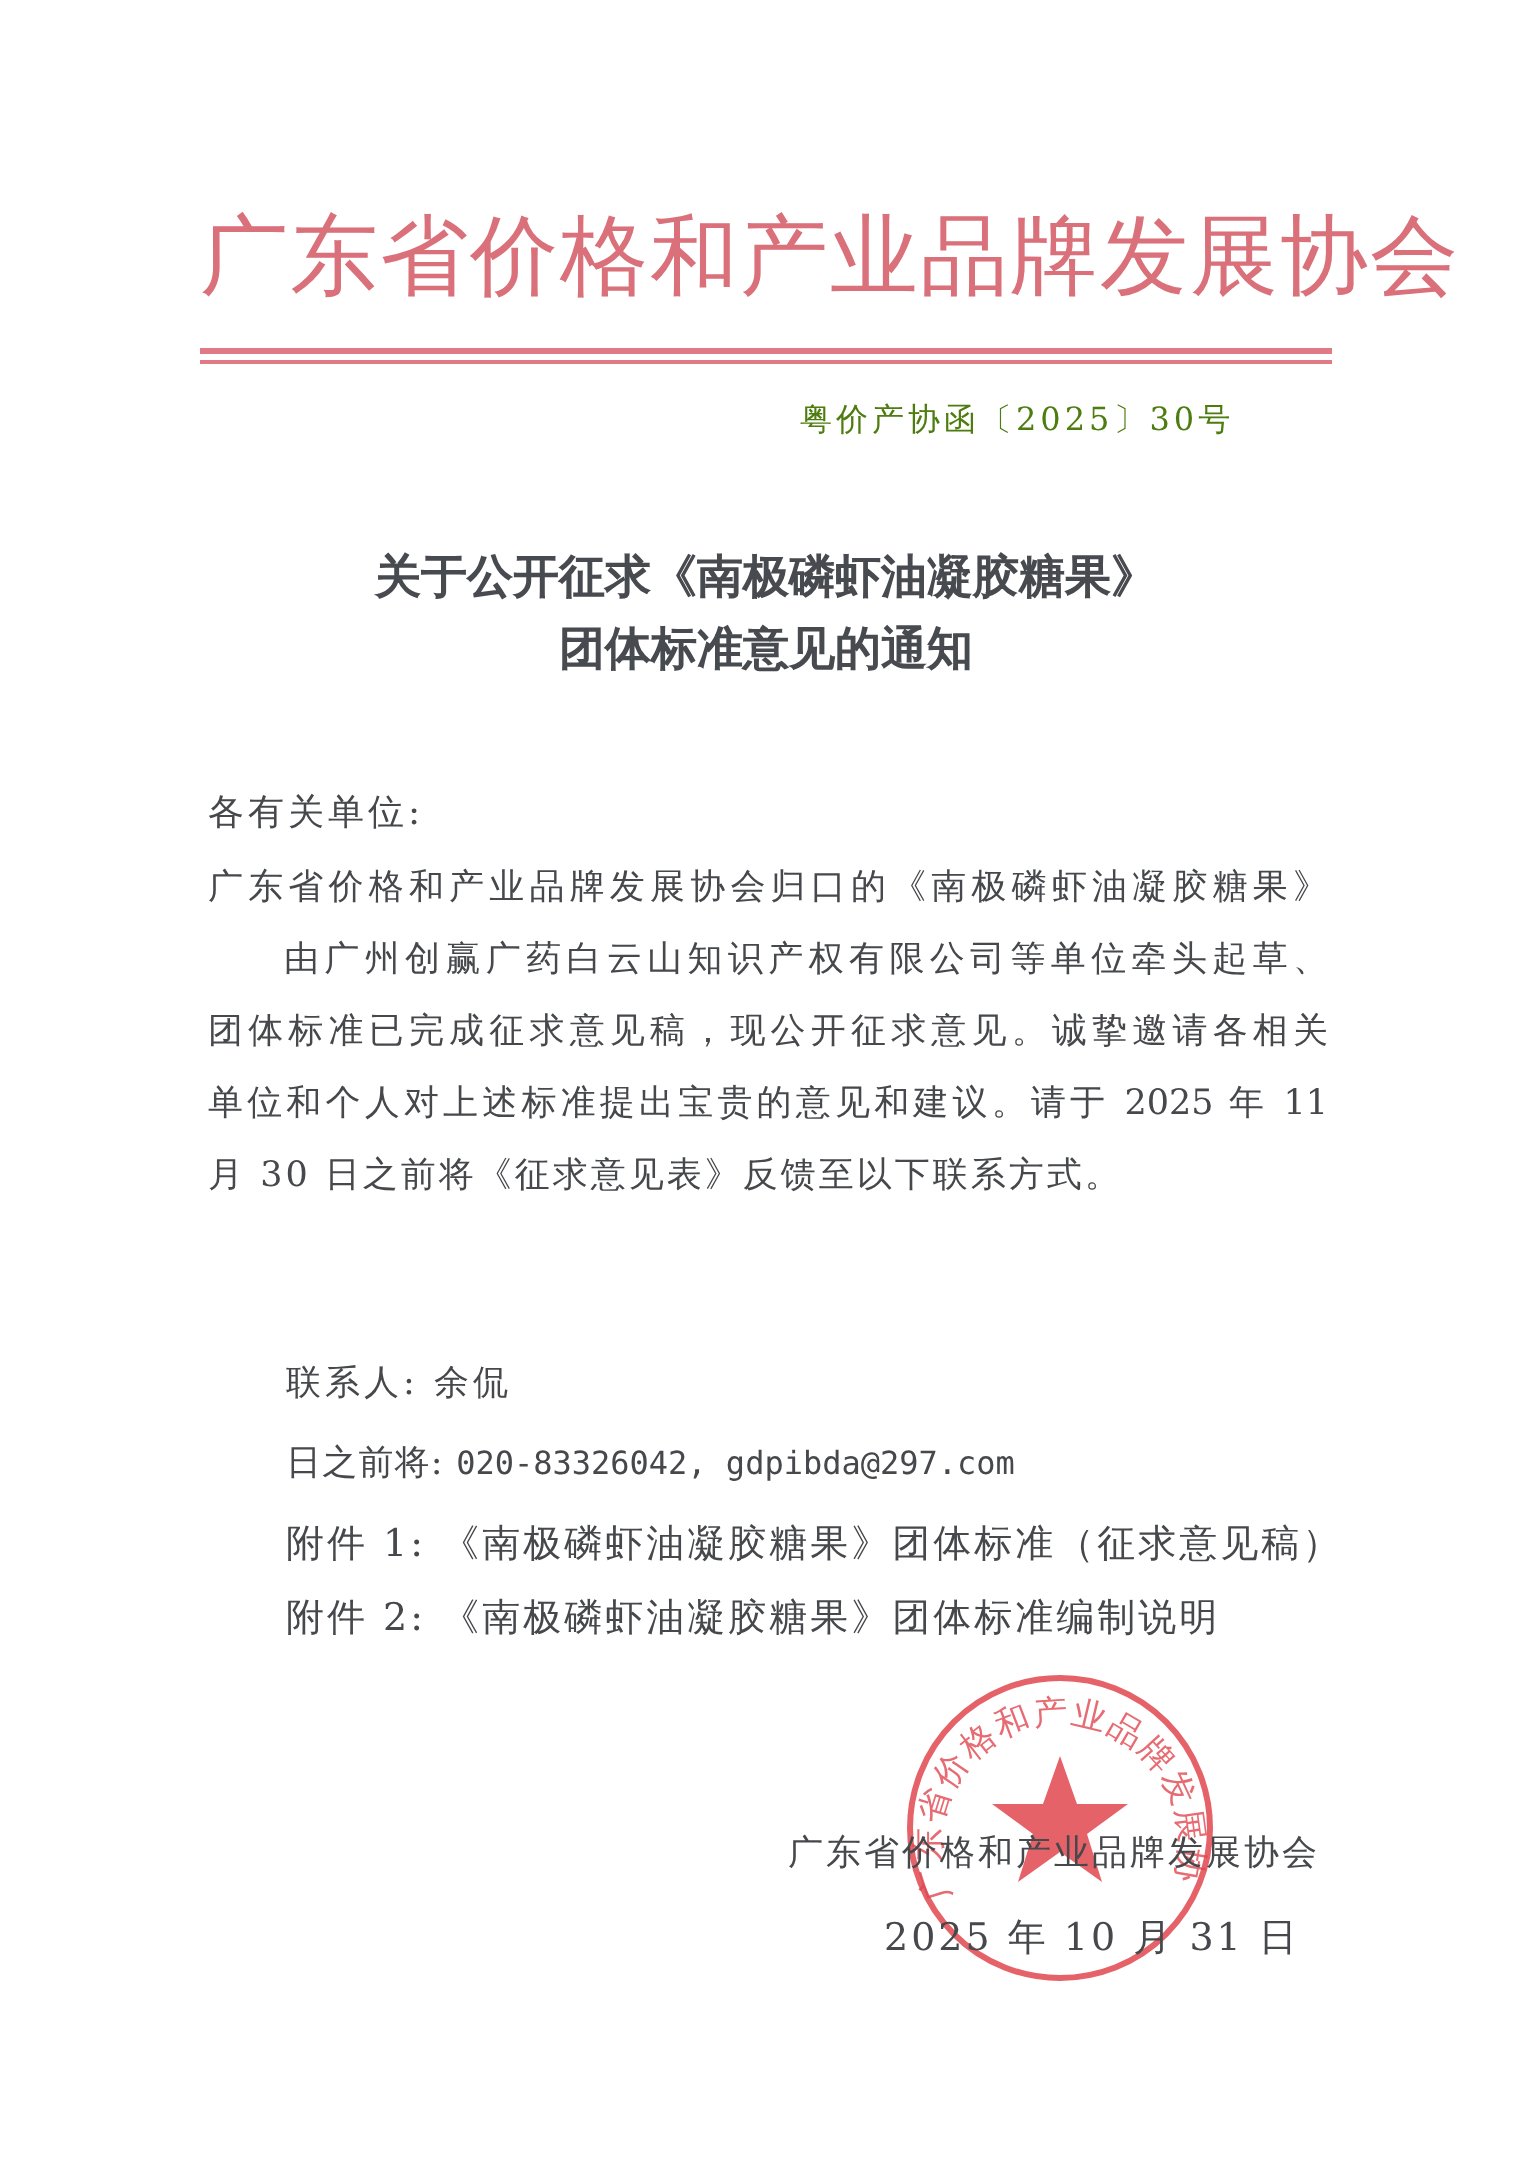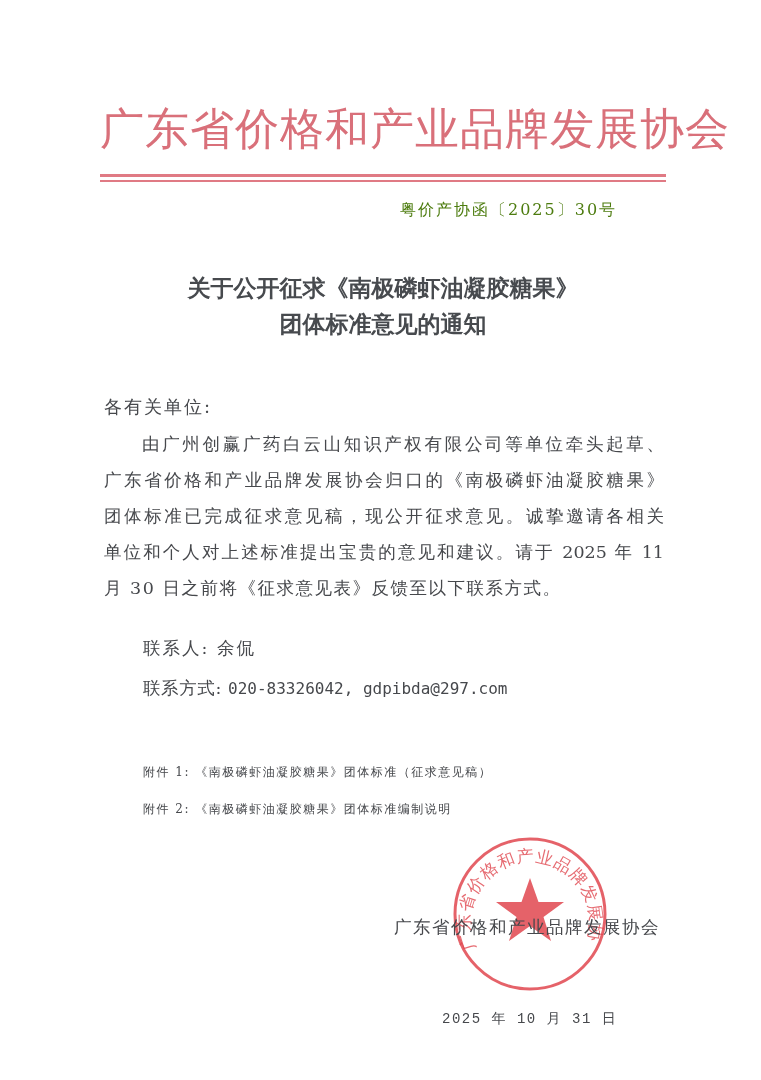--- a/index.html
+++ b/index.html
@@ -103,29 +103,30 @@
     }
     .para .line.first { padding-left: 38px; }
     .para .line.last { text-align-last: left; letter-spacing: 1.5px; }
     .contact {
       position: absolute;
       left: 143px;
       font-size: 17.5px;
       line-height: 30px;
       color: #46484c;
       white-space: nowrap;
+      margin-top: 44px;
     }
     .contact.person { top: 633px; letter-spacing: 2px; }
     .contact.method { top: 673px; letter-spacing: 0.6px; }
     .contact .mono { font-family: "DejaVu Sans Mono", "Liberation Mono", monospace; font-size: 16px; letter-spacing: 0; }
     .attachments {
       position: absolute;
       left: 143px;
       top: 757px;
-      font-size: 12px;
+      font-size: 19px;
       color: #46484c;
     }
     .attachments .att {
       height: 37px;
       line-height: 30px;
       white-space: nowrap;
       letter-spacing: 1.5px;
     }
     .stamp {
       position: absolute;
@@ -140,27 +141,26 @@
       top: 912px;
       font-size: 17.5px;
       line-height: 30px;
       color: #46484c;
       white-space: nowrap;
       letter-spacing: 1.5px;
     }
     .date {
       position: absolute;
       left: 442px;
-      top: 1004px;
-      font-size: 14px;
+      top: 954px;
+      font-size: 19px;
       line-height: 30px;
       color: #46484c;
       white-space: nowrap;
       letter-spacing: 1.5px;
-      font-family: Liberation Mono, monospace;
     }
   </style>
 </head>
 <body>
 
 <div class="page">
 
   <div class="letterhead">广东省价格和产业品牌发展协会</div>
   <div class="rule-thick"></div>
   <div class="rule-thin"></div>
@@ -168,32 +168,32 @@
   <div class="docnum">粤价产协函〔2025〕30号</div>
 
   <div class="title">
     <div>关于公开征求《南极磷虾油凝胶糖果》</div>
     <div>团体标准意见的通知</div>
   </div>
 
   <div class="salutation">各有关单位:</div>
 
   <div class="para">
+    <div class="line">广东省价格和产业品牌发展协会归口的《南极磷虾油凝胶糖果》</div>
     <div class="line first">由广州创赢广药白云山知识产权有限公司等单位牵头起草、</div>
-    <div class="line">广东省价格和产业品牌发展协会归口的《南极磷虾油凝胶糖果》</div>
     <div class="line">团体标准已完成征求意见稿，现公开征求意见。诚挚邀请各相关</div>
     <div class="line">单位和个人对上述标准提出宝贵的意见和建议。请于 2025 年 11</div>
     <div class="line last">月 30 日之前将《征求意见表》反馈至以下联系方式。</div>
   </div>
 
   <div class="contact person">
     <span>联系人: </span><span>余侃</span>
   </div>
   <div class="contact method">
-    <span>联系方式: </span><span class="mono">020-83326042,</span><span class="mono"> gdpibda@297.com</span>
+    <span>日之前将: </span><span class="mono">020-83326042,</span><span class="mono"> gdpibda@297.com</span>
   </div>
 
   <div class="attachments">
     <div class="att">
       <span>附件 1: </span><span>《南极磷虾油凝胶糖果》团体标准（征求意见稿）</span>
     </div>
     <div class="att">
       <span>附件 2: </span><span>《南极磷虾油凝胶糖果》团体标准编制说明</span>
     </div>
   </div>

